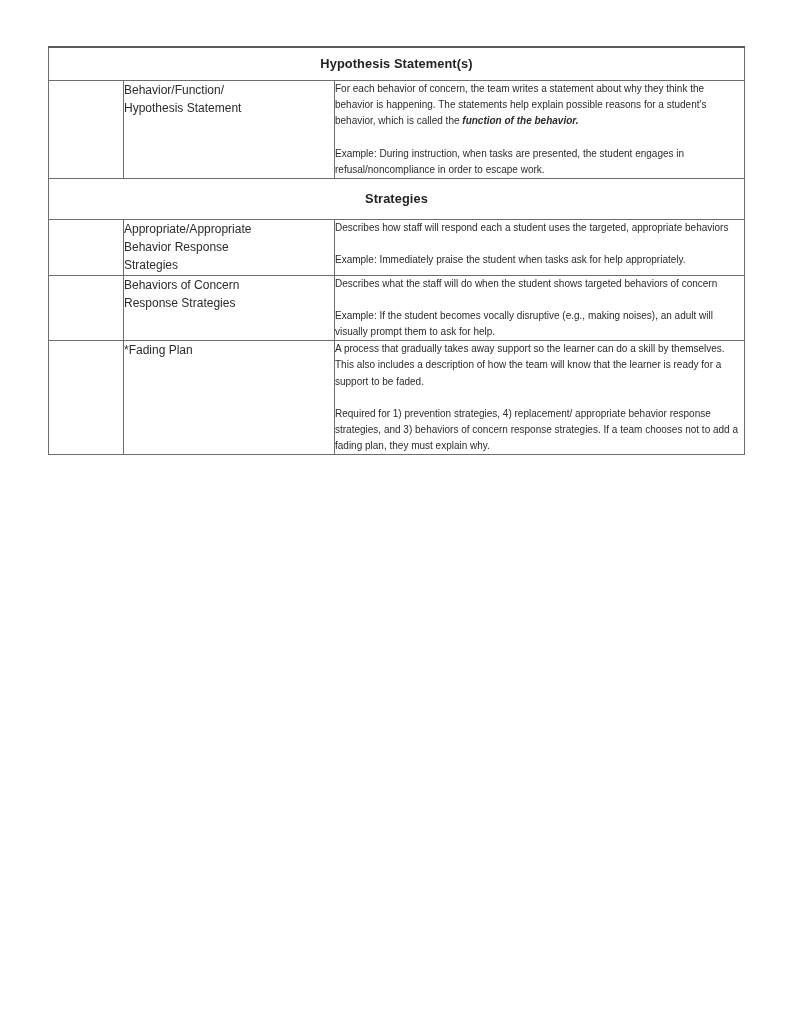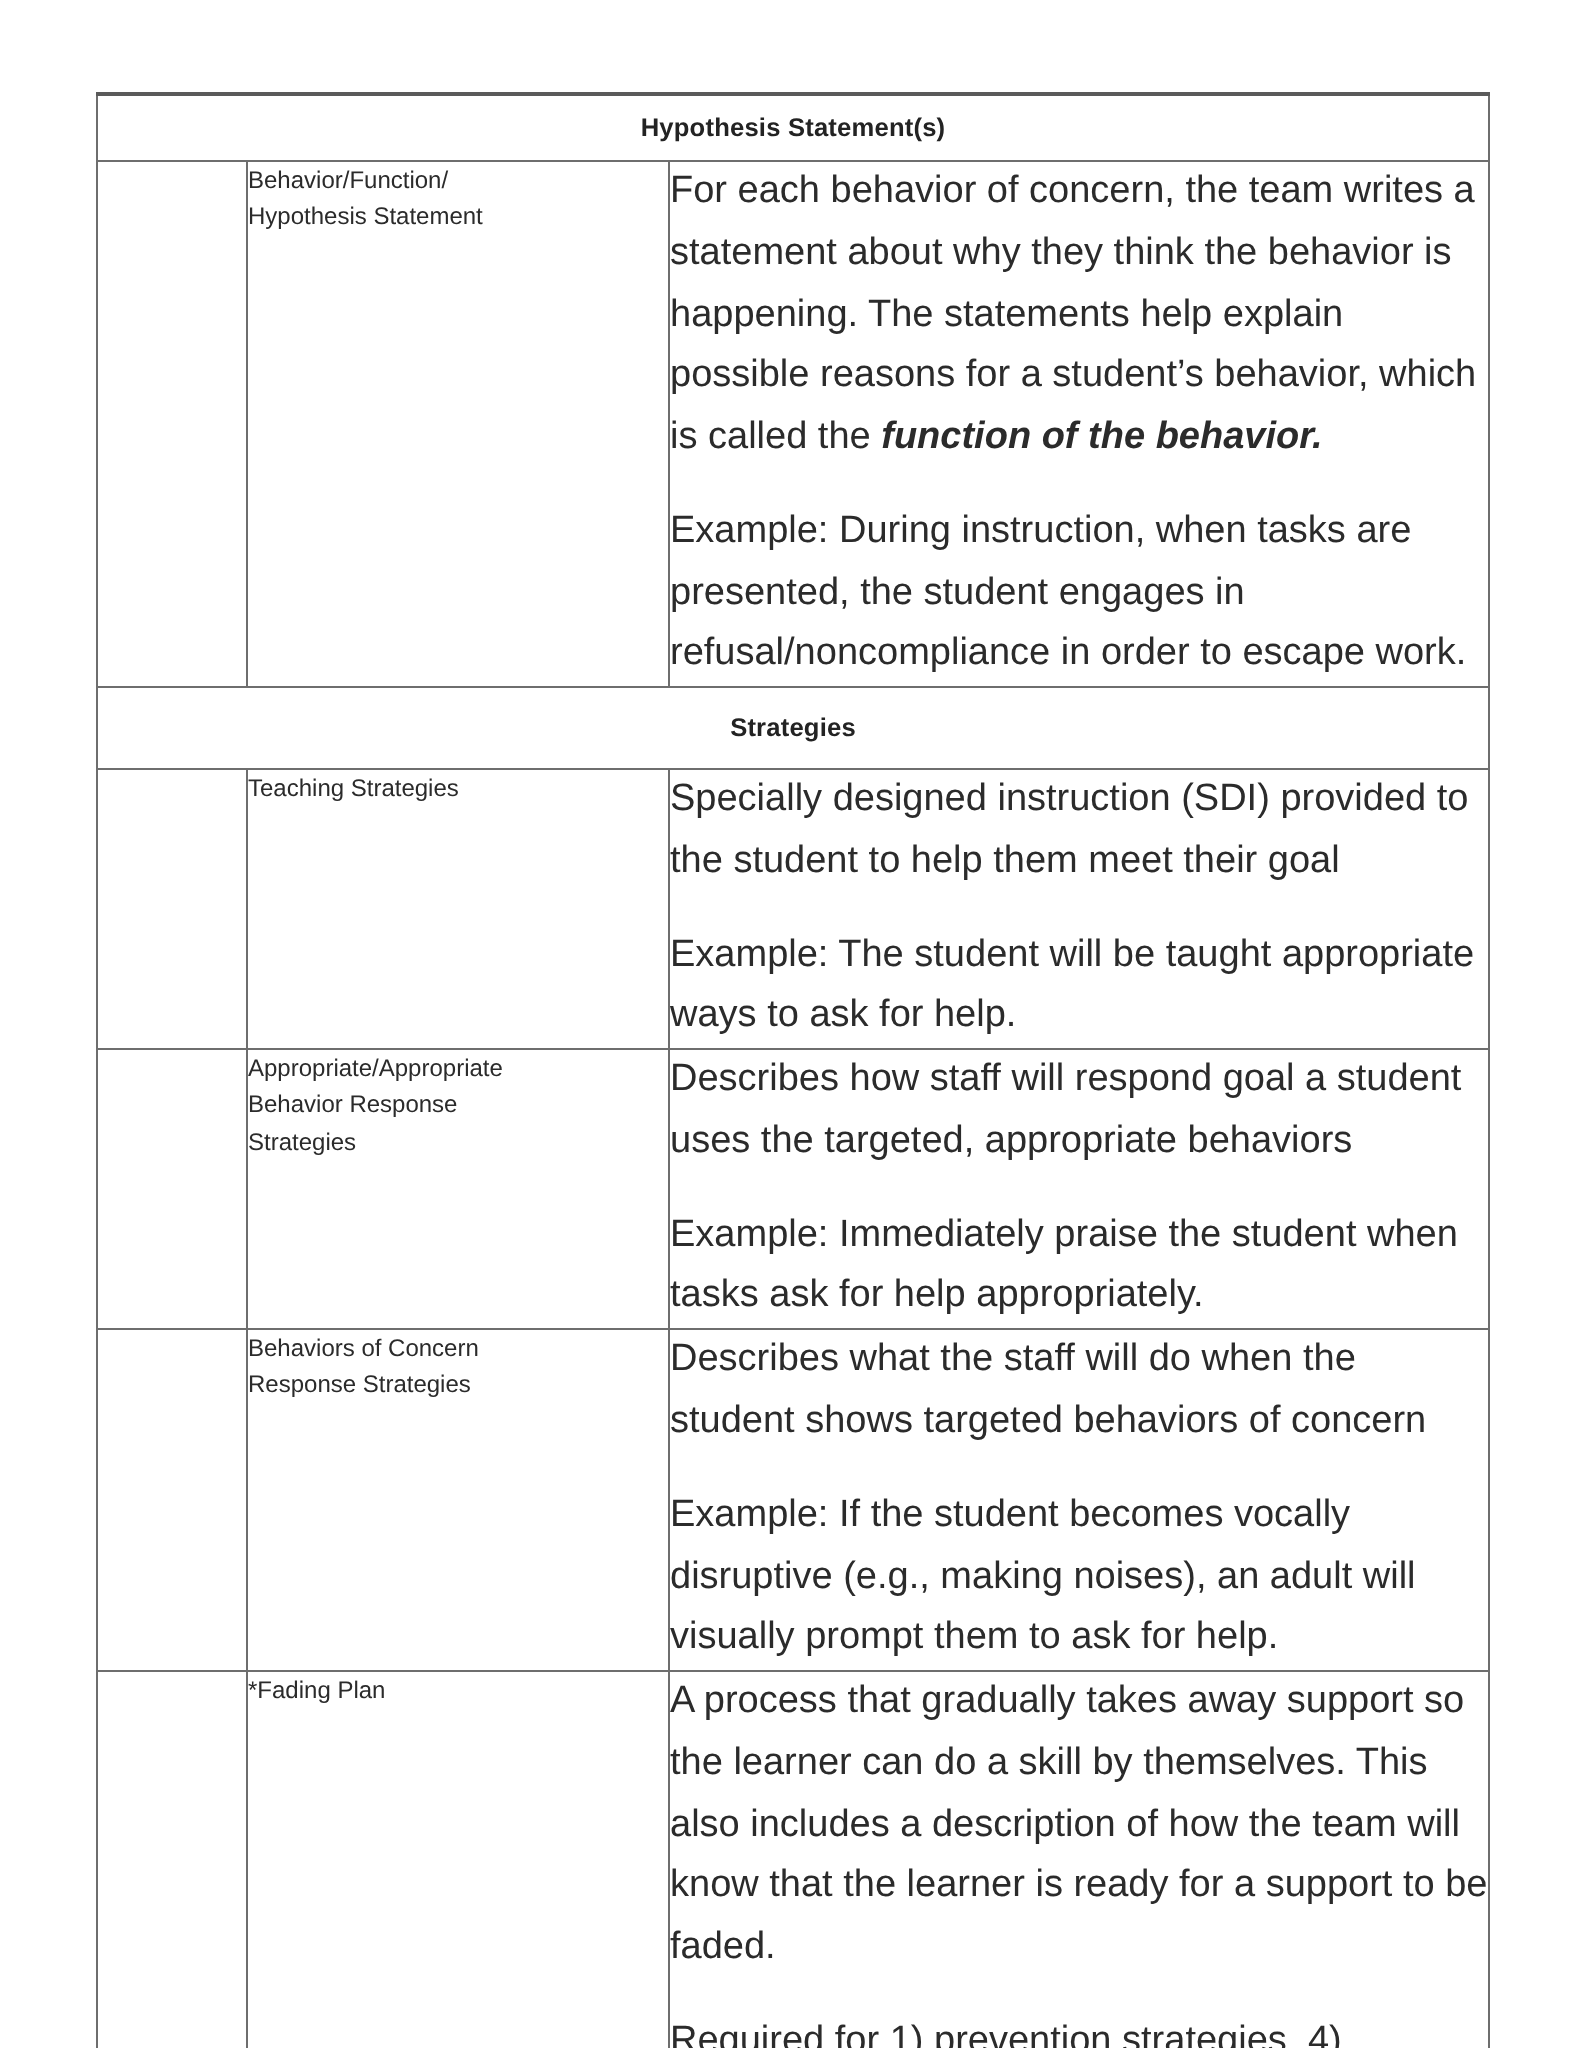--- a/index.html
+++ b/index.html
@@ -65,21 +65,21 @@
   .cell-check { }
 
   .cell-label {
     font-size: 12px;
     line-height: 1.52;
     padding: 14px 10px 14px 23px;
     color: #2b2b2b;
   }
 
   .cell-desc {
-    font-size: 19px;
+    font-size: 10px;
     line-height: 1.62;
     padding: 14px 14px 14px 14px;
     color: #2b2b2b;
     margin-top: 40px;
   }
 
   .cell-desc p {
     margin: 0 0 0 0;
   }
   .cell-desc p + p {
@@ -134,40 +134,30 @@
           </p>
           <p>Example: During instruction, when tasks are presented, the student engages in refusal/noncompliance in order to escape work.</p>
         </td>
       </tr>
 
       <tr class="section-header sub">
         <td colspan="3">Strategies</td>
       </tr>
 
 
-      <tr>
-        <td class="cell-check"></td>
-        <td class="cell-label">
-          <div>Teaching Strategies</div>
-        </td>
-        <td class="cell-desc">
-          <p>Specially designed instruction (SDI) provided to the student to help them meet their goal</p>
-          <p>Example: The student will be taught appropriate ways to ask for help.</p>
-        </td>
-      </tr>
 
       <tr>
         <td class="cell-check"></td>
         <td class="cell-label">
           <div>Appropriate/Appropriate</div>
           <div>Behavior Response</div>
           <div>Strategies</div>
         </td>
         <td class="cell-desc">
-          <p>Describes how staff will respond goal a student uses the targeted, appropriate behaviors</p>
+          <p>Describes how staff will respond each a student uses the targeted, appropriate behaviors</p>
           <p>Example: Immediately praise the student when tasks ask for help appropriately.</p>
         </td>
       </tr>
 
       <tr>
         <td class="cell-check"></td>
         <td class="cell-label">
           <div>Behaviors of Concern</div>
           <div>Response Strategies</div>
         </td>

